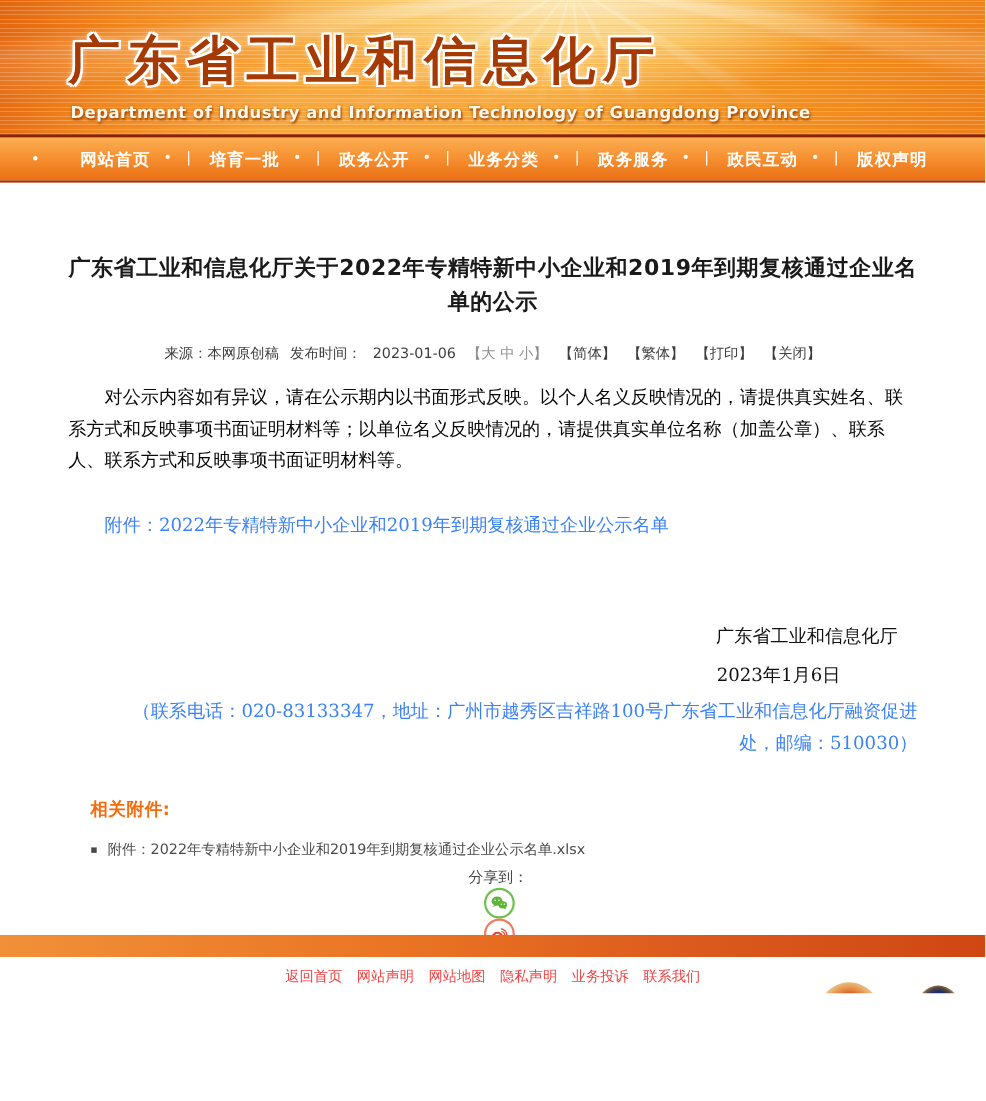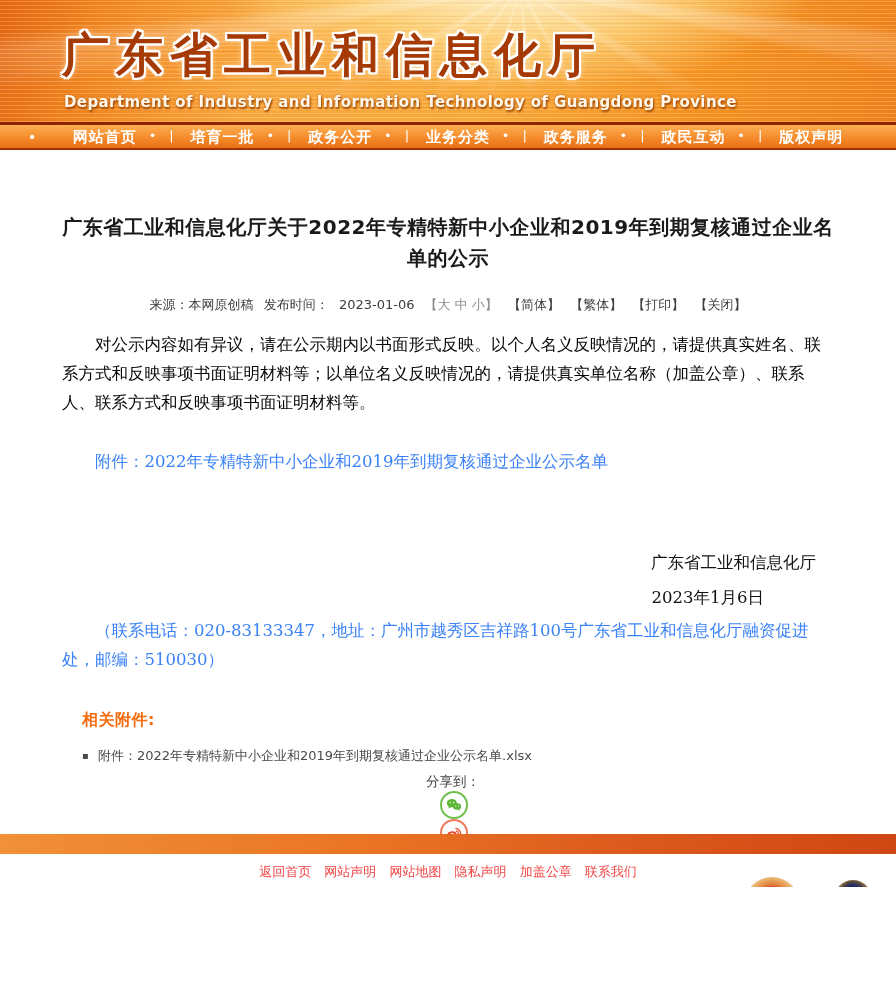--- a/index.html
+++ b/index.html
@@ -33,21 +33,21 @@
                 0 0 7px rgba(255,255,255,.9);
   }
   .site-subtitle {
     position:relative; z-index:2; padding:6px 0 0 64px;
     font-size:15px; font-weight:bold; color:#fff8ea; letter-spacing:.4px;
     text-shadow:1px 2px 2px rgba(160,70,0,.95), 0 0 3px rgba(170,80,10,.7);
   }
 
   
   .topnav {
-    position:relative; height:28px; display:flex; align-items:center;
+    position:relative; height:44px; display:flex; align-items:center;
     padding:0 26px 0 46px; list-style:none;
     background:linear-gradient(180deg,#fbae52 0%,#f79233 45%,#ee7c1e 80%,#e96f16 100%);
     border-top:3px solid #8f2403; border-bottom:2px solid #a33104;
   }
   .topnav::before { content:"\2022"; position:absolute; left:28px; color:#fff; font-size:14px; }
   .topnav li { position:relative; flex:1; text-align:center; }
   .topnav li a { color:#fff; text-decoration:none; font-size:15px; font-weight:600; letter-spacing:1px; }
   .topnav li:not(:last-child)::after {
     content:"\2022\2002\2002|"; position:absolute; right:-10px; top:1px;
     color:#fff; font-size:13px;
@@ -68,21 +68,21 @@
     text-indent:2em; font-size:16.5px; line-height:29px;
     font-family:"DejaVu Serif","Liberation Serif",serif; color:#080808;
   }
   .body-text { margin-top:16px; }
   .attach-line {
     margin-top:30px; text-indent:2em; font-size:16.5px; line-height:29px;
     font-family:"DejaVu Serif","Liberation Serif",serif; color:#3b82f6;
   }
   .sig { margin-top:72px; text-align:right; padding-right:18px; font-size:16.5px; line-height:29px; font-family:"DejaVu Serif","Liberation Serif",serif; }
   .sig-date { margin-top:6px; text-align:right; padding-right:70px; font-size:16.5px; line-height:29px; font-family:"DejaVu Serif","Liberation Serif",serif; }
-  .contact { margin-top:4px !important; }
+  .contact { margin-top:4px !important;text-align:right; }
 
   
   .related { width:772px; margin:36px auto 0; padding-left:20px; }
   .related-heading { font-size:16px; font-weight:bold; color:#f66c0c; letter-spacing:.5px; }
   .attach-item { margin-top:16px; font-size:13px; color:#4a4a4a; }
   .attach-item::before { content:"\25AA"; font-size:10px; margin-right:5px; color:#4a4a4a; position:relative; top:-1px; }
   .attach-item a { color:#4a4a4a; text-decoration:none; }
   .share-row { margin-top:8px; display:flex; align-items:center;flex-direction:column; }
   .share-label { font-size:13.5px; color:#444; margin-right:10px; }
   .share-btn {
@@ -201,19 +201,19 @@
     </section>
   </main>
 
   <div class="orange-bar"></div>
 
   <footer class="site-footer">
     <a href="#">返回首页</a>
     <a href="#">网站声明</a>
     <a href="#">网站地图</a>
     <a href="#">隐私声明</a>
-    <a href="#">加盖公章</a>
+    <a href="#">业务投诉</a>
     <a href="#">联系我们</a>
     <span class="badge1"></span>
     <span class="badge2"></span>
   </footer>
 
 </div>
 
 </body></html>

